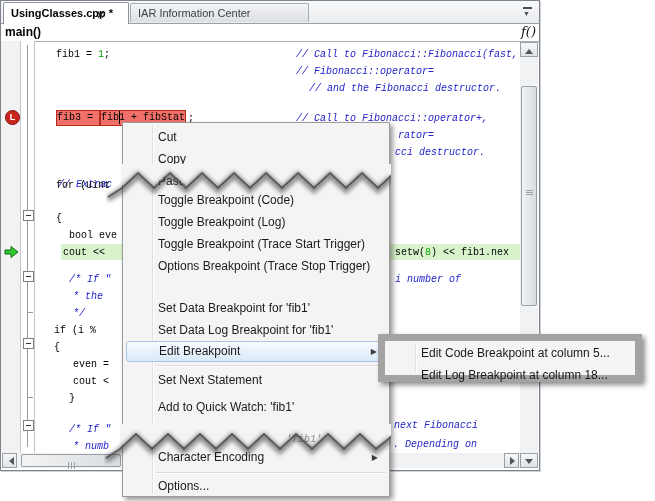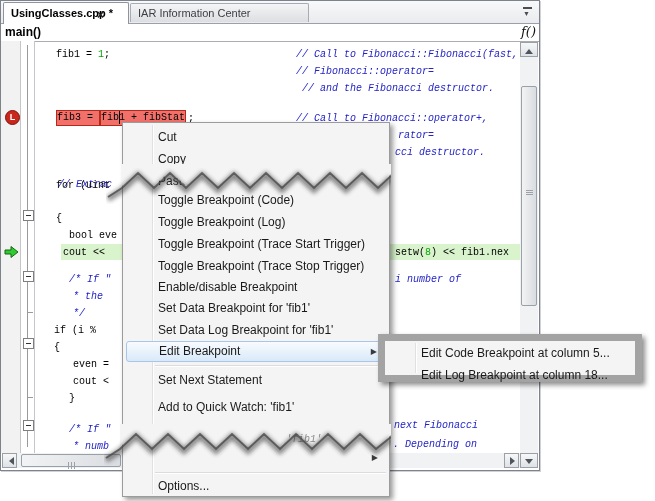--- a/index.html
+++ b/index.html
@@ -97,21 +97,21 @@
       <span id="fn-icon">f()</span>
     </div>
 
     <div id="exec-line-bg"></div>
 
     <span class="run" style="left:55px;top:46px;">fib1 = </span>
     <span class="run num" style="left:97px;top:46px;">1</span>
     <span class="run" style="left:103px;top:46px;">;</span>
     <span class="run cmt" style="left:295px;top:46px;">// Call to Fibonacci::Fibonacci(fast,</span>
     <span class="run cmt" style="left:295px;top:63px;">// Fibonacci::operator=</span>
-    <span class="run cmt" style="left:301px;top:80px;">// and the Fibonacci destructor.</span>
+    <span class="run cmt" style="left:308px;top:80px;">// and the Fibonacci destructor.</span>
     <span class="run redbox" style="left:55px;top:109px;">fib3 = </span>
     <span class="run redbox" style="left:99px;top:109px;">fib1 + fibStat</span>
     <span class="run" style="left:187px;top:110px;">;</span>
     <span class="run cmt" style="left:295px;top:110px;">// Call to Fibonacci::operator+,</span>
     <div id="caret"></div>
     <span class="run cmt" style="left:397px;top:127px;">rator=</span>
     <span class="run cmt" style="left:394px;top:144px;">cci destructor.</span>
     <span class="run cmt" style="left:57px;top:176px;">// Extrac</span>
     <span class="run" style="left:55px;top:177px;">for (uint</span>
     <span class="run" style="left:55px;top:210px;">{</span>
@@ -182,32 +182,32 @@
   </div>
 
   <div id="context-menu">
     <div class="menu-gutter"></div>
     <div class="mi" style="top:4px;">Cut</div>
     <div class="mi" style="top:26px;">Copy</div>
     <div class="mi" style="top:48px;">Paste</div>
     <div class="mi" style="top:67px;">Toggle Breakpoint (Code)</div>
     <div class="mi" style="top:89px;">Toggle Breakpoint (Log)</div>
     <div class="mi" style="top:111px;">Toggle Breakpoint (Trace Start Trigger)</div>
-    <div class="mi" style="top:133px;">Toggle Breakpoint (Trace Stop Trigger)</div>
-    <div class="mi" style="top:154px;">Enable/disable Breakpoint</div>
+    <div class="mi" style="top:133px;">Options Breakpoint (Trace Stop Trigger)</div>
     <div class="mi" style="top:175px;">Set Data Breakpoint for 'fib1'</div>
     <div class="mi" style="top:197px;">Set Data Log Breakpoint for 'fib1'</div>
     <div class="mi hl" style="top:218px;">
       <span>Edit Breakpoint</span>
       <span class="arrow">▶</span>
     </div>
     <div class="sep" style="top:242px;"></div>
     <div class="mi" style="top:247px;">Set Next Statement</div>
     <div class="mi" style="top:274px;">Add to Quick Watch:  'fib1'</div>
     <div class="mi" style="top:324px;">
+      <span>Character Encoding</span>
       <span class="arrow">▶</span>
     </div>
     <div class="sep" style="top:349px;"></div>
     <div class="mi" style="top:353px;">Options...</div>
   </div>
 
   <svg class="tear" style="left:106px;top:164px;" width="285" height="40" viewBox="0 0 285 40">
     <defs>
         <filter id="blur1" x="-20%" y="-60%" width="140%" height="260%">
           <feGaussianBlur stdDeviation="1.9"></feGaussianBlur>

